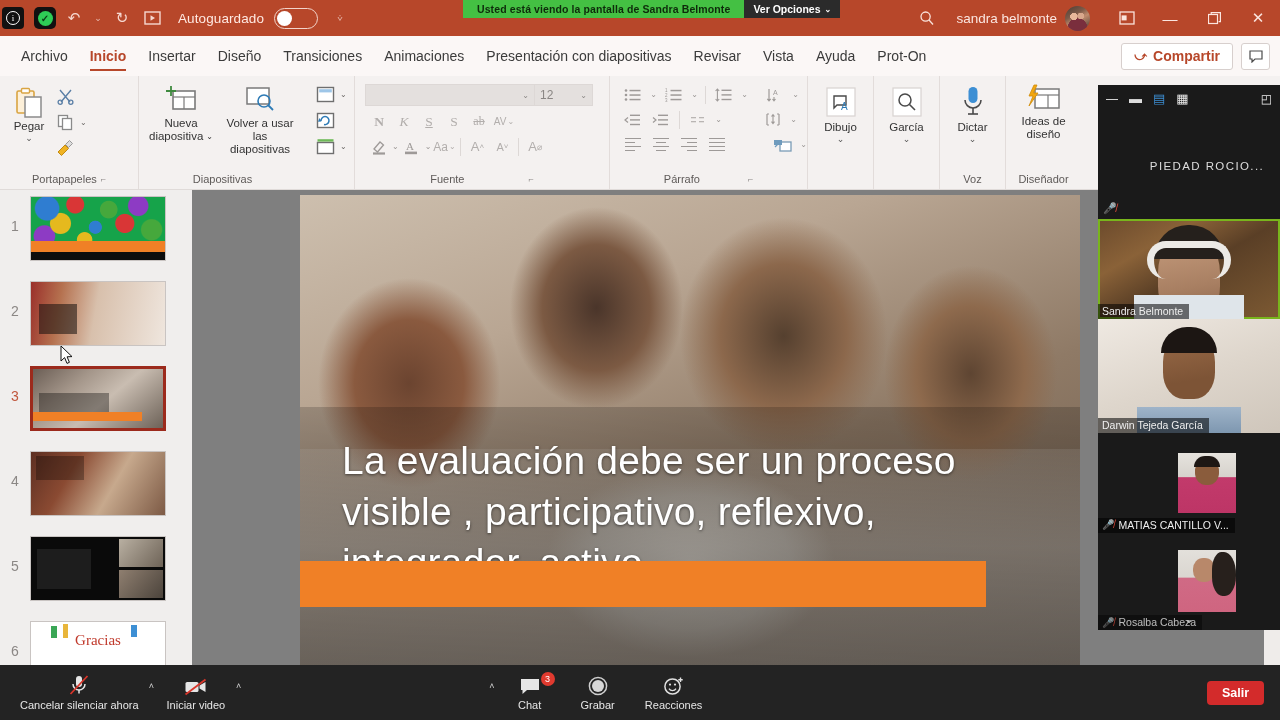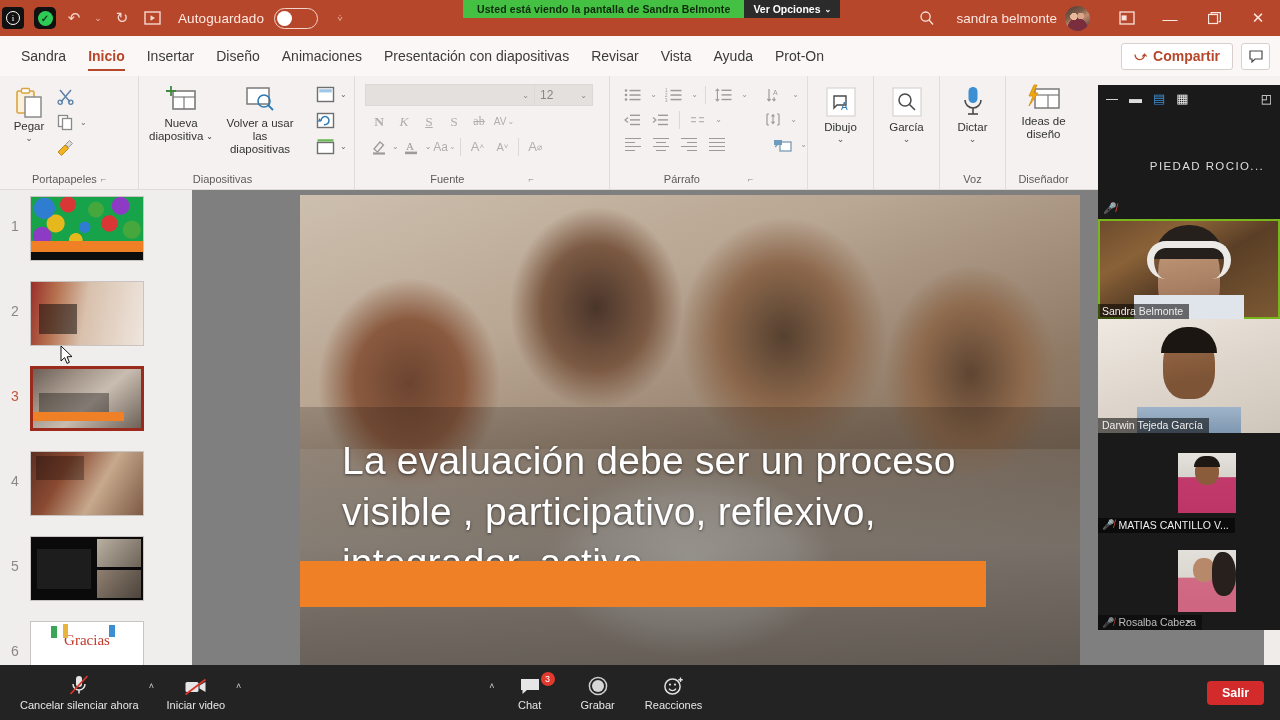--- a/index.html
+++ b/index.html
@@ -159,21 +159,21 @@
   .lines i { display:block; height:1.6px; background:#9e9a98; }
 
   
   .thumbpane {
     position:absolute; left:0; top:190px; width:192px; height:490px;
     background:#f0eeed; overflow:hidden;
   }
   .thumb-item { display:flex; align-items:flex-start; padding:6px 0 0 0; height:85px; }
   .thumb-no { width:30px; text-align:center; font-size:14px; color:#8b8785; padding-top:22px; }
   .thumb-box {
-    width:114px;height:65px; background:#222; border:1px solid #c9c4c2; position:relative; overflow:hidden;
+    width:136px;height:65px; background:#222; border:1px solid #c9c4c2; position:relative; overflow:hidden;
   }
   .thumb-item.sel .thumb-box { border:3px solid #9c2a1c; }
   .thumb-item.sel .thumb-no { color:#c0563c; }
   .tscroll {
     position:absolute; right:6px; top:192px; width:14px; height:470px; background:#f0eeed;
     border-left:1px solid #dcd7d5;
   }
   .tscroll .up,.tscroll .down { height:14px; color:#6f6a68; font-size:8px; text-align:center; line-height:14px;}
   .tscroll .bar { position:absolute; left:1px; top:16px; width:12px; height:360px; background:#cfcac8; }
   .cursor-arrow { position:absolute; left:60px; top:345px; width:14px;height:20px; z-index:30; }
@@ -306,24 +306,25 @@
 
   <div class="share-note">
     <div class="green">Usted está viendo la pantalla de Sandra Belmonte</div>
     <div class="opts">
       <span>Ver Opciones</span>
       <span style="font-size:8px">⌄</span>
     </div>
   </div>
 
   <div class="tabs">
-    <div class="tab">Sandra</div>
+    <div class="tab">Archivo</div>
     <div class="tab active">Inicio</div>
     <div class="tab">Insertar</div>
     <div class="tab">Diseño</div>
+    <div class="tab">Transiciones</div>
     <div class="tab">Animaciones</div>
     <div class="tab">Presentación con diapositivas</div>
     <div class="tab">Revisar</div>
     <div class="tab">Vista</div>
     <div class="tab">Ayuda</div>
     <div class="tab">Prot-On</div>
     <div class="tabs-right">
       <div class="share-btn">
         <span style="font-size:12px">⤻</span>
         <span>Compartir</span>

